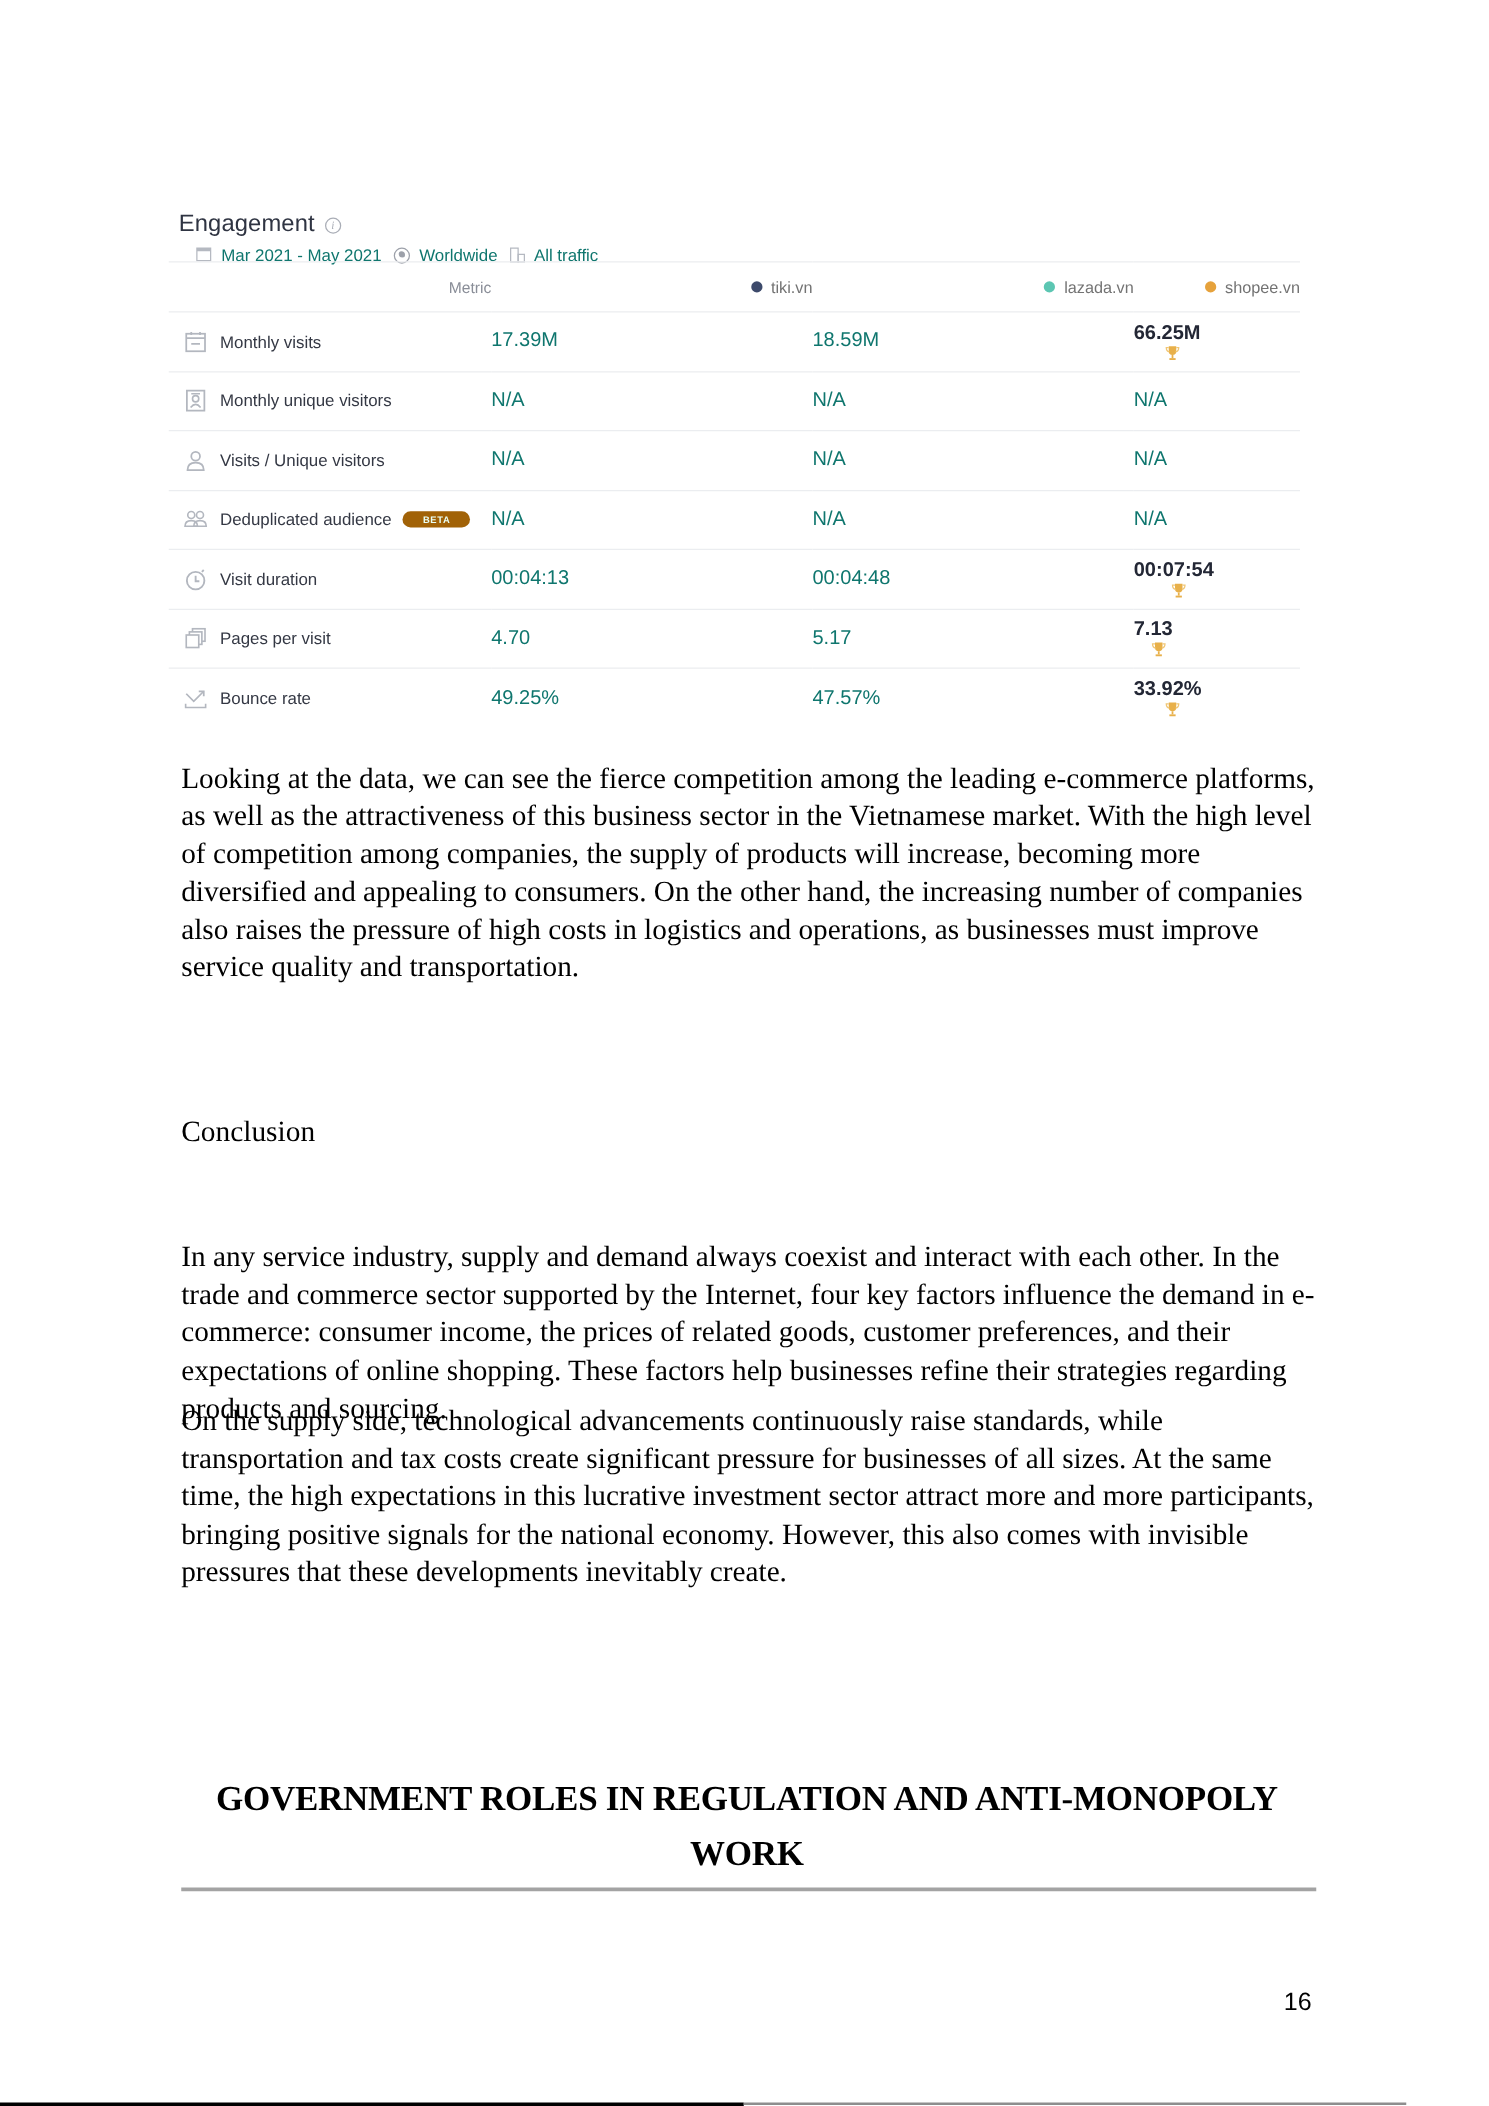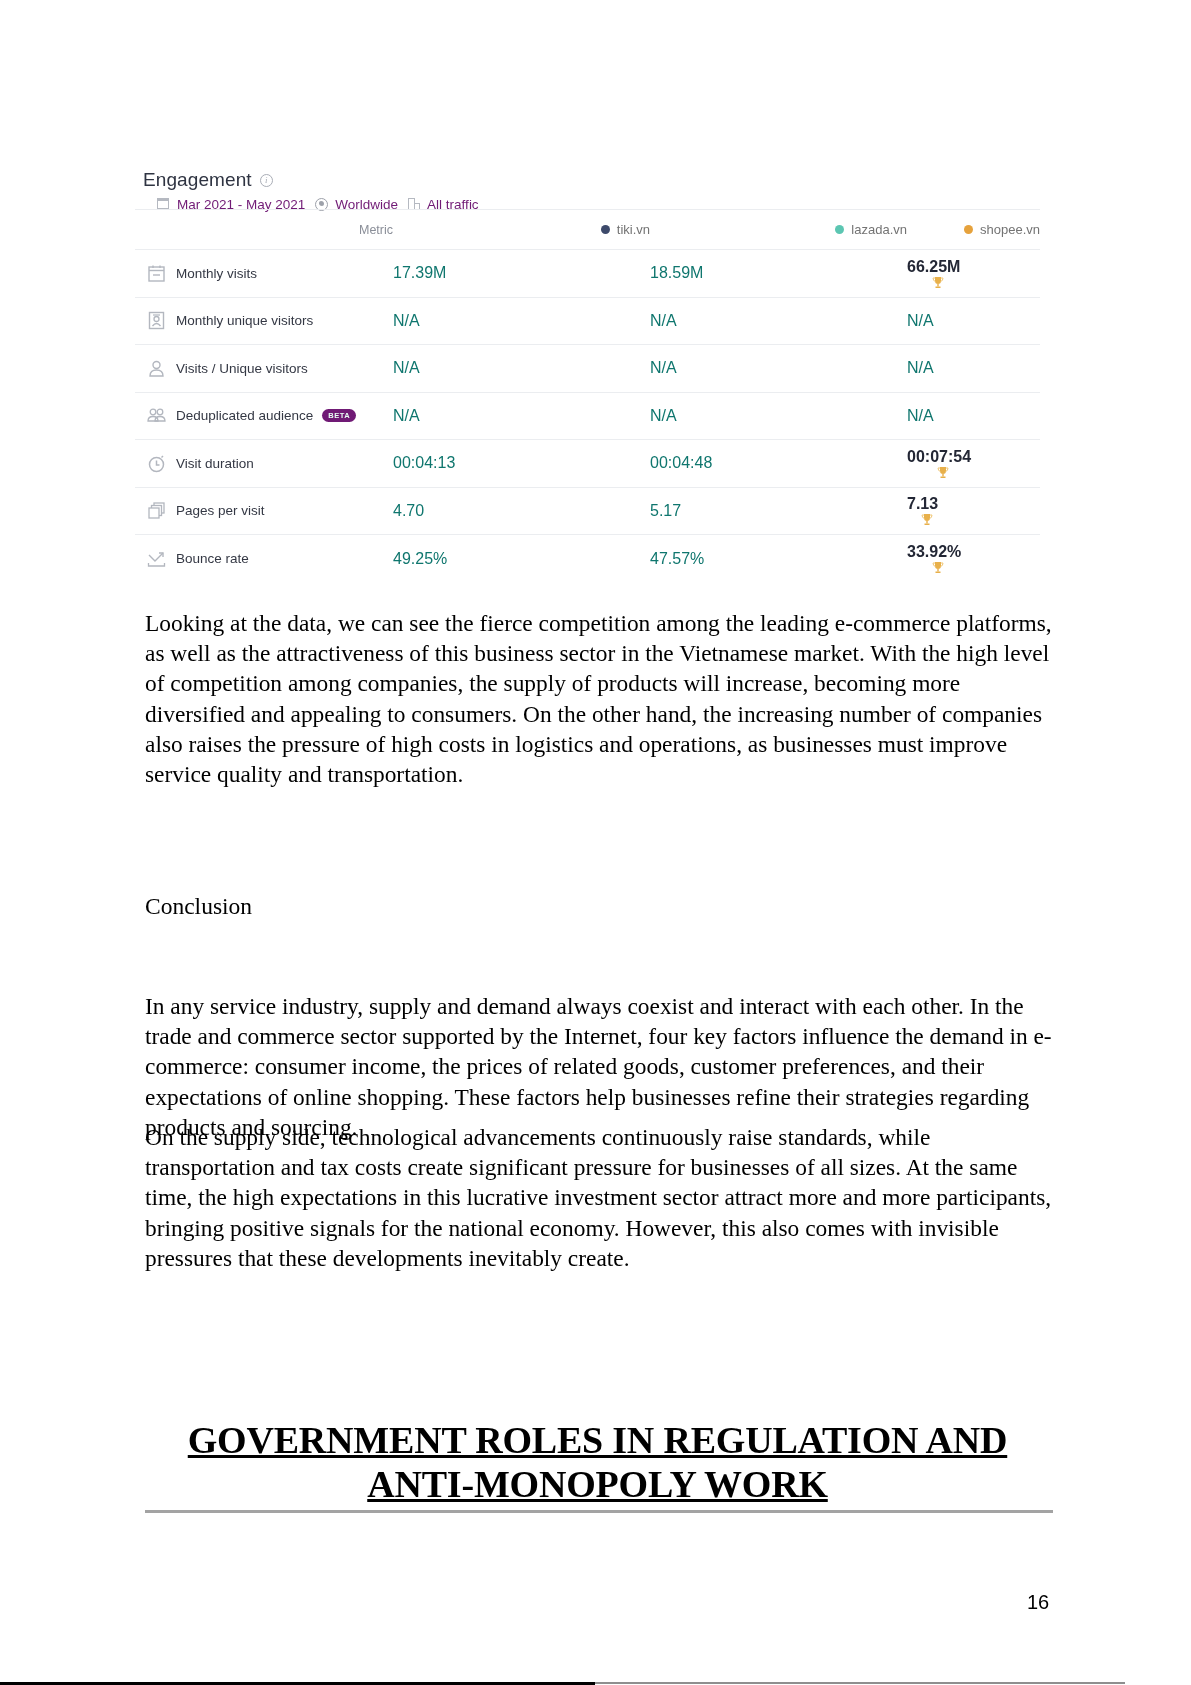--- a/index.html
+++ b/index.html
@@ -6,21 +6,21 @@
   body { width: 1191px; height: 1685px; position: relative; overflow: hidden; font-family: "Liberation Serif", serif; color: #000; }
 
   
   .eng { position: absolute; left: 143px; top: 140px; width: 905px; font-family: "Liberation Sans", sans-serif; color: #2b2f3a; }
   .eng-title-row { display: flex; align-items: center; gap: 8px; height: 24px; margin-top: 28px; }
   .eng-title { font-size: 19px; color: #2f3442; letter-spacing: 0.1px; }
   .info-icon { width: 13px; height: 13px; border: 1.3px solid #a9adb6; border-radius: 50%; display: inline-flex; align-items: center; justify-content: center; font-size: 9px; color: #a9adb6; font-family: "Liberation Serif", serif; font-style: italic; box-sizing: border-box; }
   .eng-meta { display: flex; align-items: center; font-size: 13.5px; color: #5f6470; height: 20px; margin-top: 2px; padding-left: 14px; position: relative; }
   .eng-meta .mi { display: inline-flex; align-items: center; margin-right: 10px; }
   .cal-icon { position: absolute; left: 14px; top: 4px; width: 12px; height: 11px; border: 1.3px solid #b5b9c1; border-top-width: 3px; box-sizing: border-box; }
-  .meta-text { color: #701a75; }
+  .meta-text { color: #0f766e; }
   .globe-icon { width: 13px; height: 13px; border: 1.5px solid #9da1aa; border-radius: 50%; box-sizing: border-box; display: inline-block; margin-right: 7px; position: relative; }
   .globe-icon::after { content: ""; position: absolute; left: 3px; top: 2px; width: 5px; height: 5px; background: #9da1aa; border-radius: 40% 60% 40% 60%; }
   .traffic-icon { display: inline-block; width: 12px; height: 12px; margin-right: 7px; position: relative; }
   .traffic-icon::before, .traffic-icon::after { content: ""; position: absolute; border: 1.3px solid #b5b9c1; box-sizing: border-box; }
   .traffic-icon::before { left: 0; top: 0; width: 7px; height: 12px; }
   .traffic-icon::after { left: 6px; top: 5px; width: 6px; height: 7px; }
 
   .eng-table { position: absolute; left: -8px; top: 69px; width: 905px; border-collapse: collapse; }
   .eng-table tr { border-top: 1.5px solid #ebedf0; }
   .eng-table tr.hdr { height: 40px; }
@@ -28,33 +28,33 @@
   .eng-table td { padding: 0; vertical-align: middle; }
   .c-metric { width: 246px; padding-left: 12px !important; }
   .c-tiki { width: 257px; }
   .c-laz { width: 257px; }
   .hdr td { font-size: 12.5px; color: #8a8e98; text-align: right; }
   .dot { display: inline-block; width: 9px; height: 9px; border-radius: 50%; margin-right: 7px; vertical-align: 0px; }
   .site-label { color: #737373; font-size: 13px; }
   .metric-cell { display: flex; align-items: center; font-size: 13.5px; color: #343844; }
   .m-icon { width: 19px; height: 19px; margin-right: 10px; display: inline-block; position: relative; flex: 0 0 19px; }
   .m-icon svg { width: 19px; height: 19px; display: block; }
-  .beta { display: inline-block; margin-left: 9px; background: #701a75; color: #e9fff4; font-size: 7.5px; font-weight: bold; border-radius: 8px; padding: 2px 6px; letter-spacing: 0.5px; line-height: 9px; }
+  .beta { display: inline-block; margin-left: 9px; background: #a16207; color: #e9fff4; font-size: 7.5px; font-weight: bold; border-radius: 8px; padding: 2px 16px; letter-spacing: 0.5px; line-height: 9px; }
   .val { font-size: 16px; color: #0f766e; }
   .val-win { font-size: 16px; color: #232735; font-weight: bold; display: inline-flex; align-items: center; flex-direction: column; }
   .trophy { display: inline-block; margin-left: 8px; width: 12px; height: 13px; }
   .trophy svg { width: 12px; height: 13px; display: block; }
 
   
   .para { position: absolute; left: 145px; width: 910px; font-size: 23.4px; line-height: 30.2px; color: #000; }
   #p1 { top: 608px; }
   #h-conclusion { position: absolute; left: 145px; top: 893px; font-size: 23.5px; font-weight: normal; }
   #p2 { top: 947px; margin-top: 44px; }
   #p3 { top: 1122px; }
-  .section-title { position: absolute; left: 145px; width: 905px; top: 1418px; text-align: center; font-weight: bold; font-size: 38px; line-height: 44px; letter-spacing: -0.2px; text-decoration: underline; }
+  .section-title { position: absolute; left: 145px; width: 905px; top: 1418px; text-align: center; font-weight: bold; font-size: 28px; line-height: 44px; letter-spacing: -0.2px; }
   .section-rule { position: absolute; left: 145px; top: 1510px; width: 908px; height: 3px; background: #a3a3a3; }
   .page-num { position: absolute; left: 1027px; top: 1591px; font-family: "Liberation Sans", sans-serif; font-size: 20px; color: #000; }
   .bottom-rule-a { position: absolute; left: 0; top: 1682px; width: 595px; height: 3px; background: #000; }
   .bottom-rule-b { position: absolute; left: 595px; top: 1682px; width: 530px; height: 2px; background: #8e8e8e; }
 </style>
 </head>
 <body>
 
 <div class="eng">
   <div class="eng-title-row">

